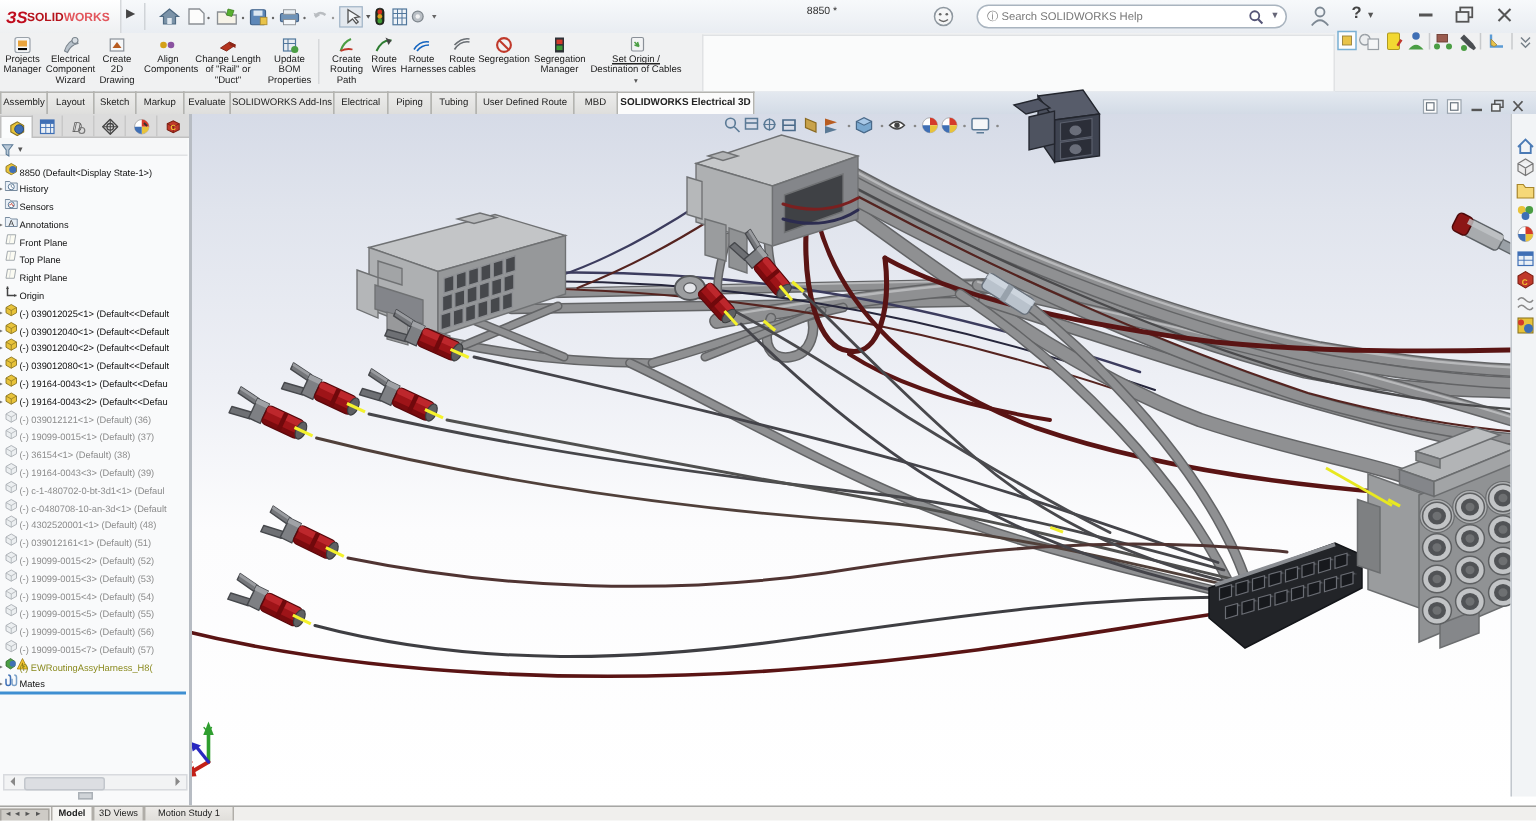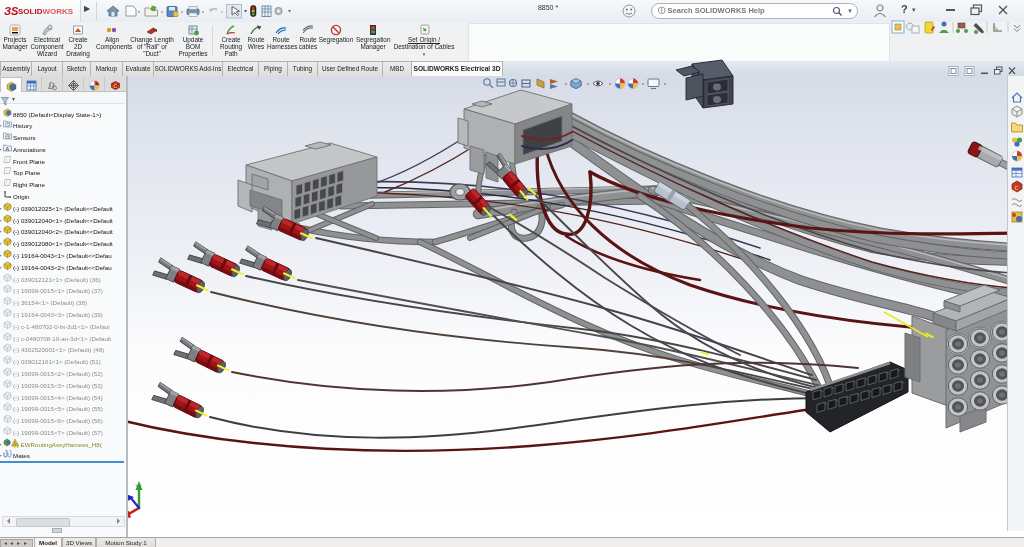--- a/index.html
+++ b/index.html
@@ -6,21 +6,21 @@
   body{width:1024px;height:547px;overflow:hidden;position:relative;
        font-family:"Liberation Sans",sans-serif;background:#fff;}
   .abs{position:absolute;}
   
   #titlebar{left:0;top:0;width:1024px;height:22px;
     background:linear-gradient(#f7f9fb,#e9edf2);border-bottom:1px solid #d9dde2;}
   #logo{left:0;top:0;width:80px;height:22px;background:linear-gradient(#ffffff,#eef0f2);
     border-right:1px solid #d5d8db;}
   #doctitle{left:0;top:4px;width:1096px;text-align:center;font-size:7px;color:#333;}
   #searchbox{left:651px;top:3px;width:205px;height:14px;background:#fff;
-    border:1px solid #a9b4bf;border-radius:8px;font-size:7.5px;color:#777;line-height:14px;font-weight:bold;}
+    border:1px solid #a9b4bf;border-radius:8px;font-size:7.5px;color:#777;line-height:14px;}
   
   #ribbon{left:0;top:22px;width:1024px;height:39px;background:#f0f1f2;
     border-bottom:1px solid #c6cacE;}
   #ribbonwhite{left:468px;top:23px;width:420px;height:37px;background:#fafbfb;
     border:1px solid #e0e2e4;border-bottom:none;}
   .rbtn{position:absolute;top:24px;text-align:center;font-size:6.4px;line-height:6.8px;
     color:#222;}
   .rbtn .ric{display:block;height:12px;margin-bottom:1px;font-size:9px;line-height:12px;}
   .rsep{position:absolute;top:26px;width:1px;height:30px;background:#d6d8da;}
   

